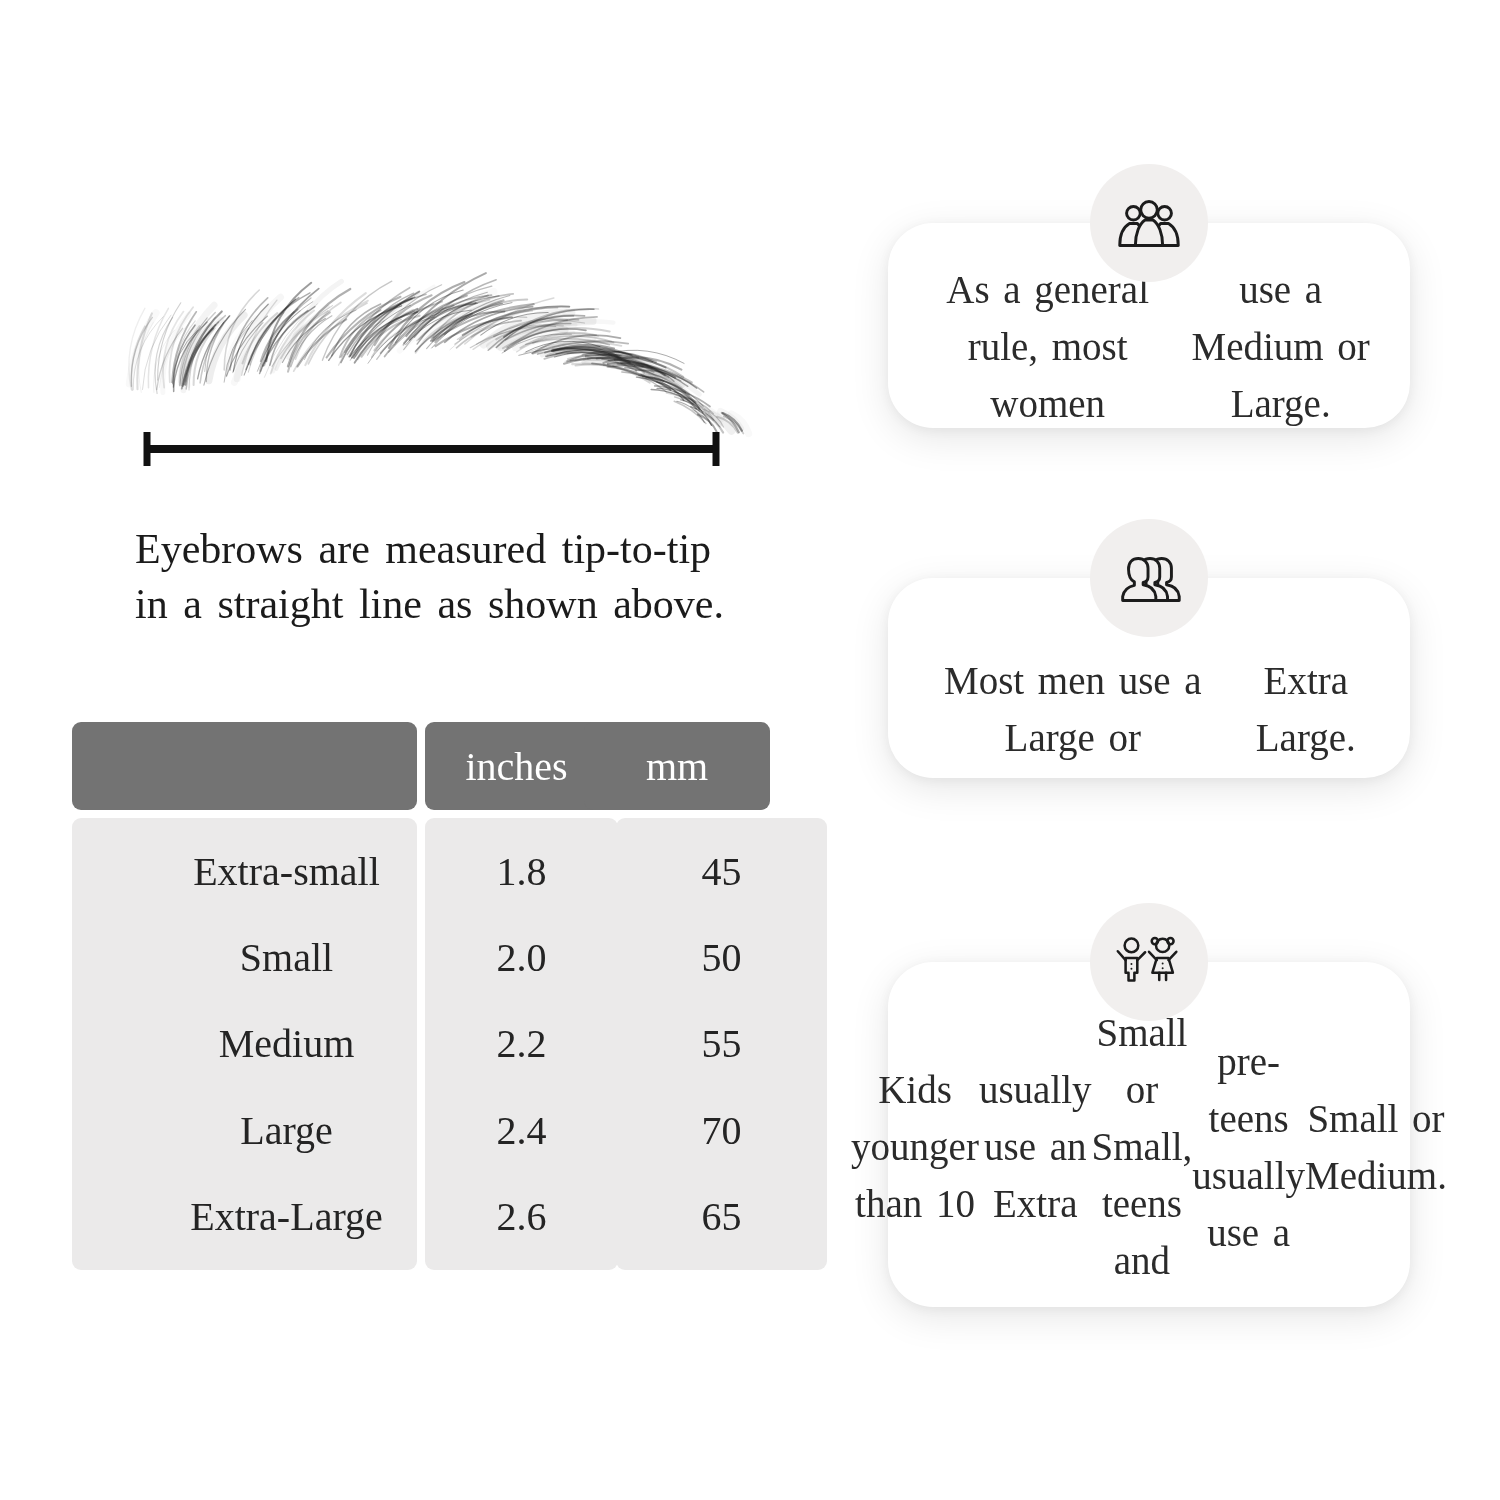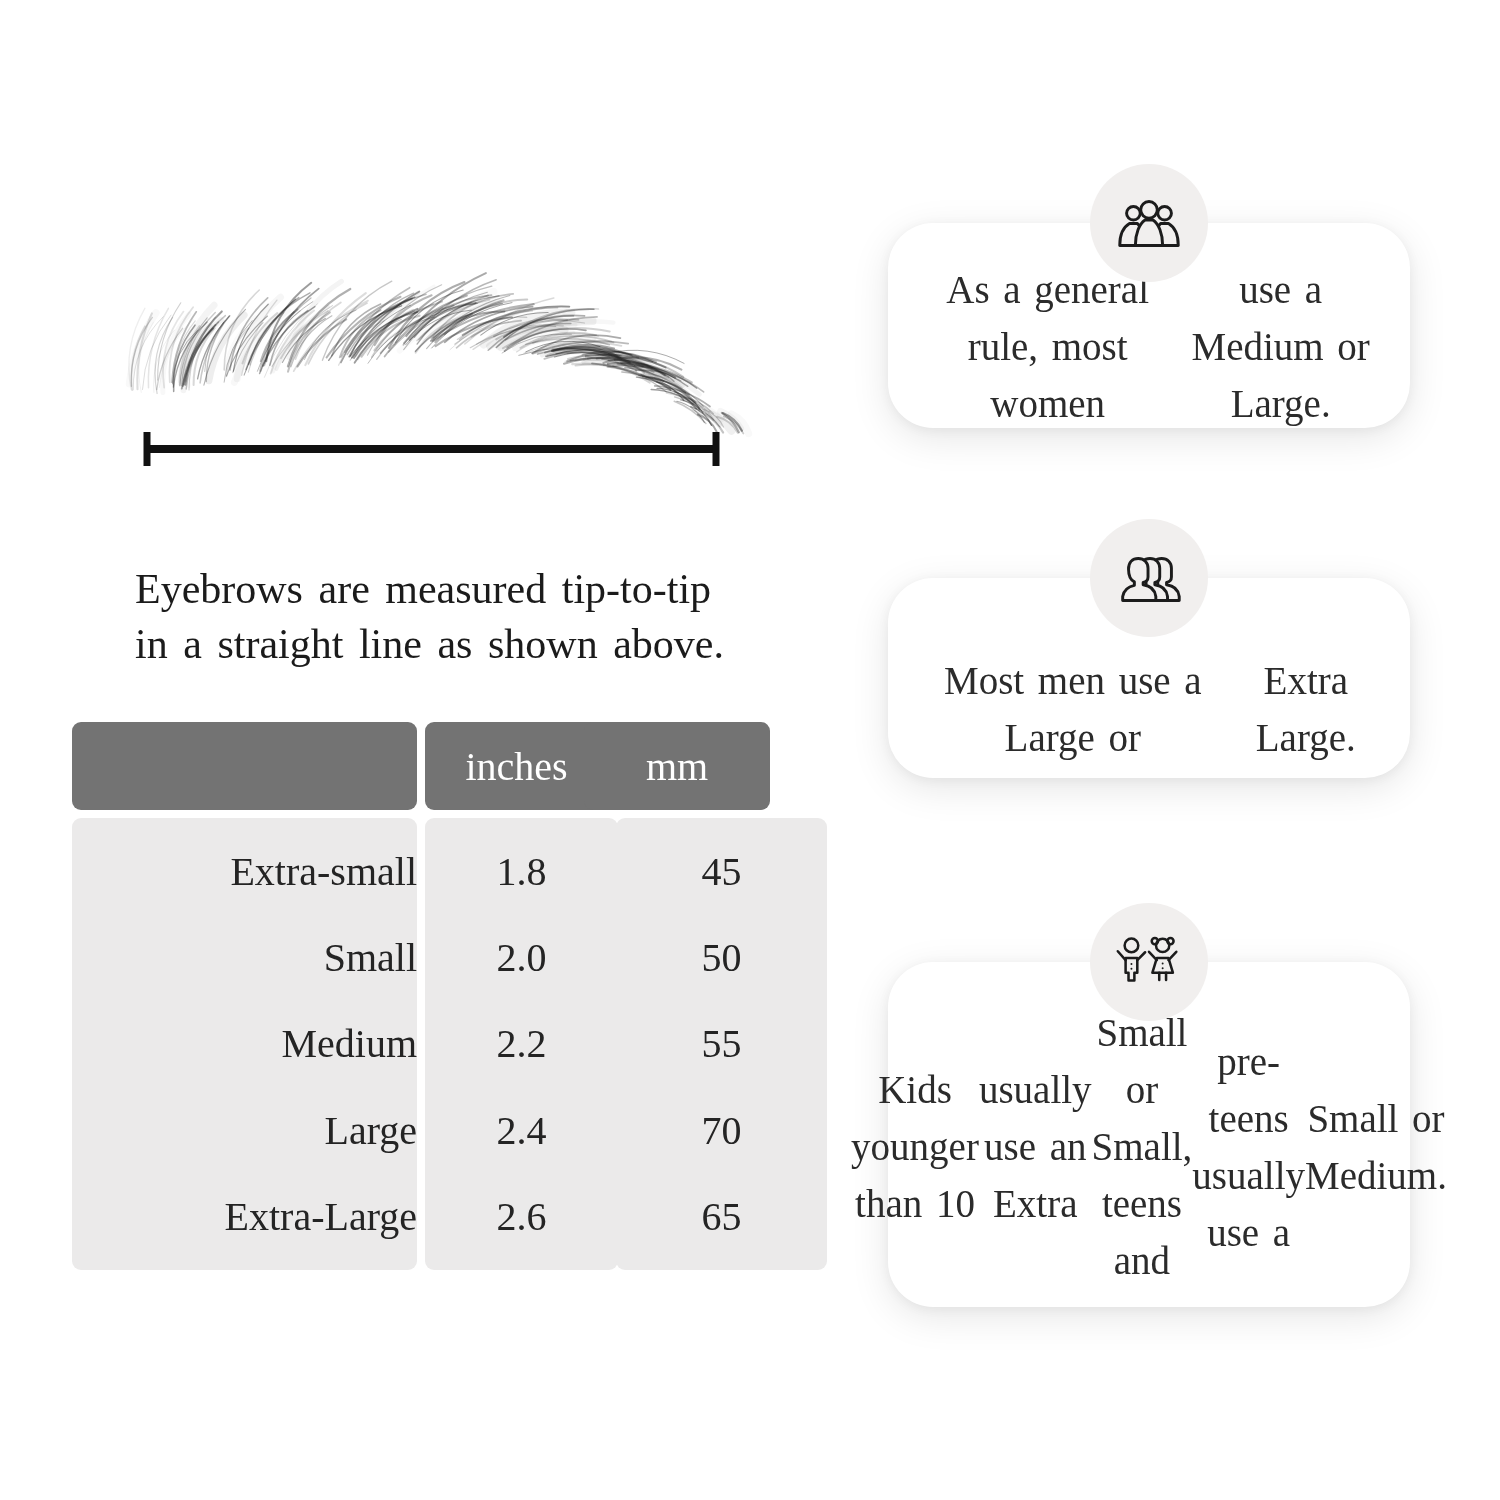--- a/index.html
+++ b/index.html
@@ -2,29 +2,29 @@
 <html><head>
 <meta charset="utf-8">
 <style>
   html,body{margin:0;padding:0;background:#fff;}
   .canvas{position:relative;width:1500px;height:1500px;background:#ffffff;overflow:hidden;
           font-family:"Liberation Serif","DejaVu Serif",serif;color:#1e1e1e;}
   
   .brow-svg{position:absolute;left:100px;top:225px;width:660px;height:230px;}
   .measure{position:absolute;left:139px;top:428px;width:585px;height:42px;}
   .caption{position:absolute;left:135px;top:522px;width:640px;font-size:42px;line-height:55px;
-           word-spacing:0.12em;color:#1b1b1b;margin-top:40px;}
+           word-spacing:0.12em;color:#1b1b1b;}
   
   .th{position:absolute;top:722px;height:88px;background:#737373;border-radius:9px;color:#ffffff;
       display:flex;align-items:center;justify-content:center;font-size:40px;}
   .th1{left:72px;width:345px}.th2{left:425px;width:183px}.th3{left:584px;width:186px}
   .tcol{position:absolute;top:818px;height:452px;background:#ebeaea;border-radius:9px;
         display:flex;flex-direction:column;justify-content:space-around;box-sizing:border-box;
         padding:10px 0;font-size:40px;color:#242424;}
-  .tc1{left:72px;width:345px;align-items:flex-end;padding-left:84px}
+  .tc1{left:72px;width:345px;align-items:center;padding-left:84px}
   .tc2{left:425px;width:193px;align-items:center}
   .tc3{left:616px;width:211px;align-items:center}
   
   .card{position:absolute;left:888px;width:522px;background:#ffffff;border-radius:45px;
         box-shadow:0 10px 38px rgba(0,0,0,0.10),0 2px 12px rgba(0,0,0,0.05);
         display:flex;flex-direction:row;justify-content:center;align-items:center;text-align:center;
         font-size:39px;line-height:57px;color:#2b2b2b;box-sizing:border-box;word-spacing:0.1em;}
   .card1{top:223px;height:205px;padding:56px 28px 14px}
   .card2{top:578px;height:200px;padding:74px 28px 12px}
   .card3{top:962px;height:345px;padding:36px 22px 12px}

